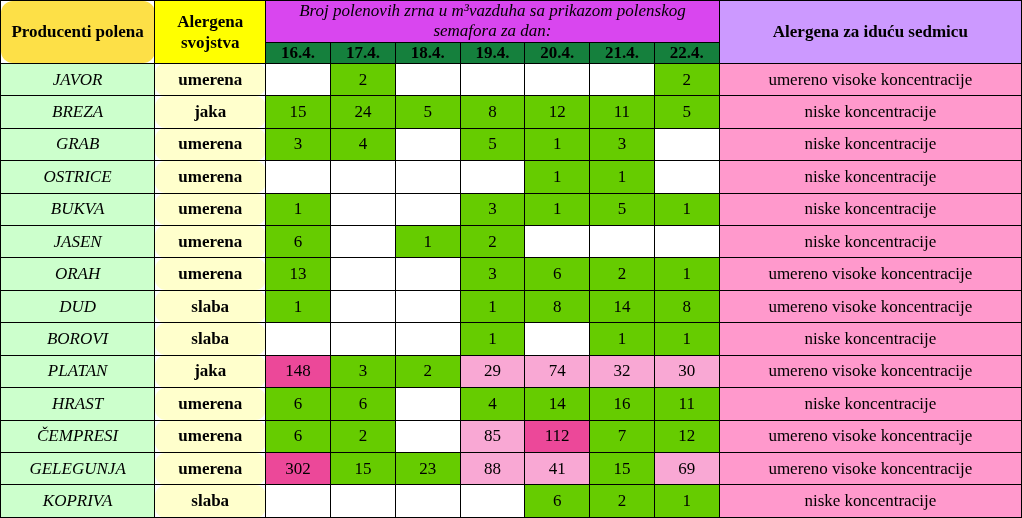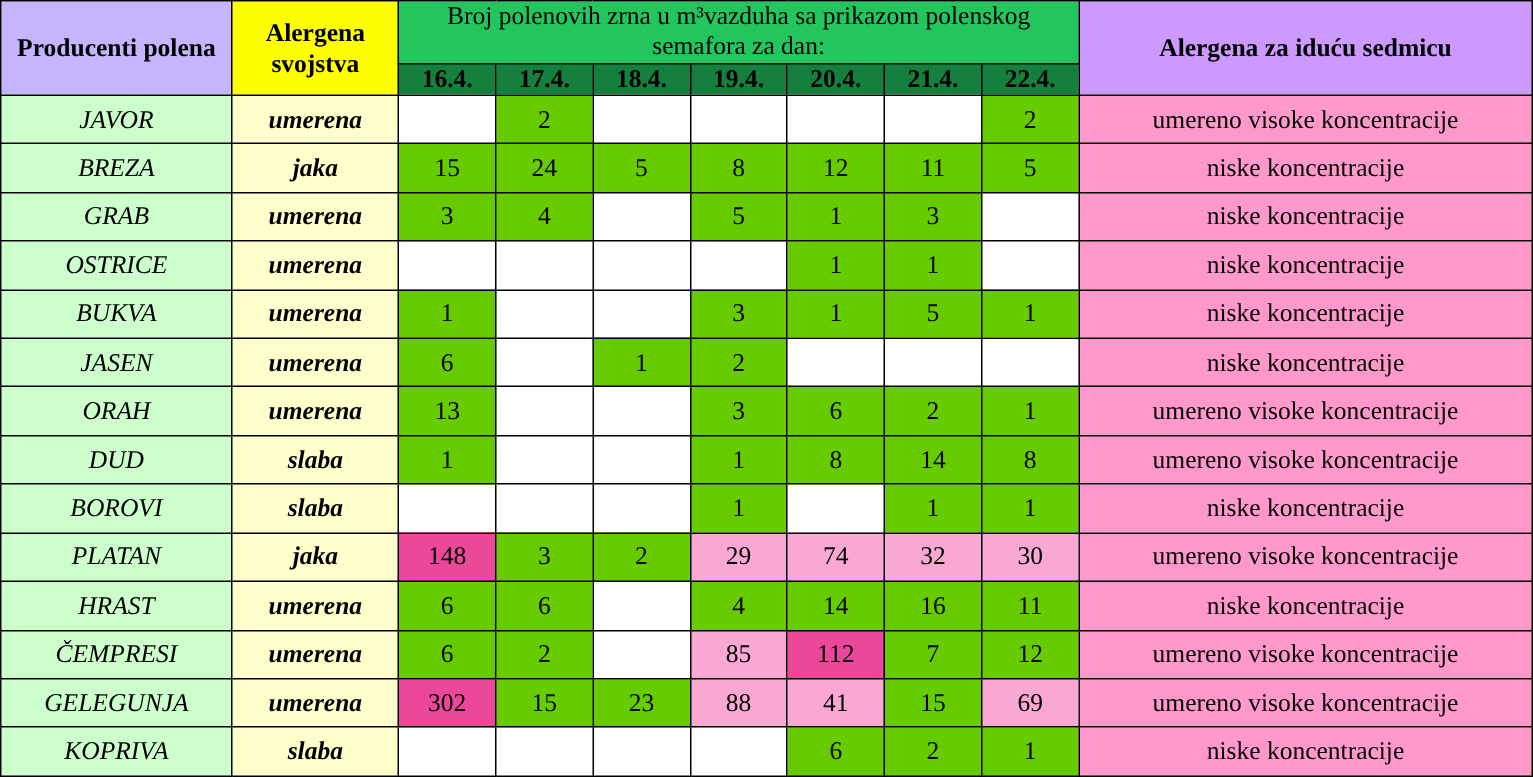--- a/index.html
+++ b/index.html
@@ -28,40 +28,42 @@
     color: #000000;
   }
   
   col.c-prod  { width: 150px; }
   col.c-aller { width: 108px; }
   col.c-day   { width: 63px; }
   col.c-prog  { width: 294px; }
 
   
   th.hdr-prod {
-    background: #c4b5fd;
+    background: #fde047;
     font-weight: bold;
     font-size: 18px;
     line-height: 1.25;
+    border-radius: 12px;
   }
   th.hdr-aller {
     background: #ffff00;
     font-weight: bold;
     font-size: 18px;
     color: #000080;
     line-height: 1.25;
   }
   th.hdr-days-title {
-    background: #22c55e;
+    background: #d946ef;
     font-weight: normal;
     font-size: 16.5px;
     text-align: left;
     padding: 3px 6px 3px 8px;
     line-height: 1.2;
     color: #000080;
+    font-style: italic;
   }
   th.hdr-day {
     background: #15803d;
     font-weight: bold;
     font-size: 17px;
     color: #000080;
   }
   th.hdr-prog {
     background: #cc99ff;
     font-weight: bold;
@@ -73,25 +75,25 @@
   td.prod {
     background: #ccffcc;
     font-style: italic;
     font-weight: normal;
     font-size: 18px;
     text-align: left;
     padding-left: 8px;
   }
   td.aller {
     background: #ffffcc;
-    font-style: italic;
     font-weight: bold;
     font-size: 17px;
     text-align: left;
     padding-left: 8px;
+    border-radius: 11px;
   }
   td.num { font-size: 17px; }
   td.lvl-none   { background: #ffffff; }
   td.lvl-green  { background: #66cc00; }
   td.lvl-yellow { background: #f9a8d4; }
   td.lvl-red    { background: #ec4899; }
   td.prog {
     background: #ff99cc;
     font-size: 17px;
   }

